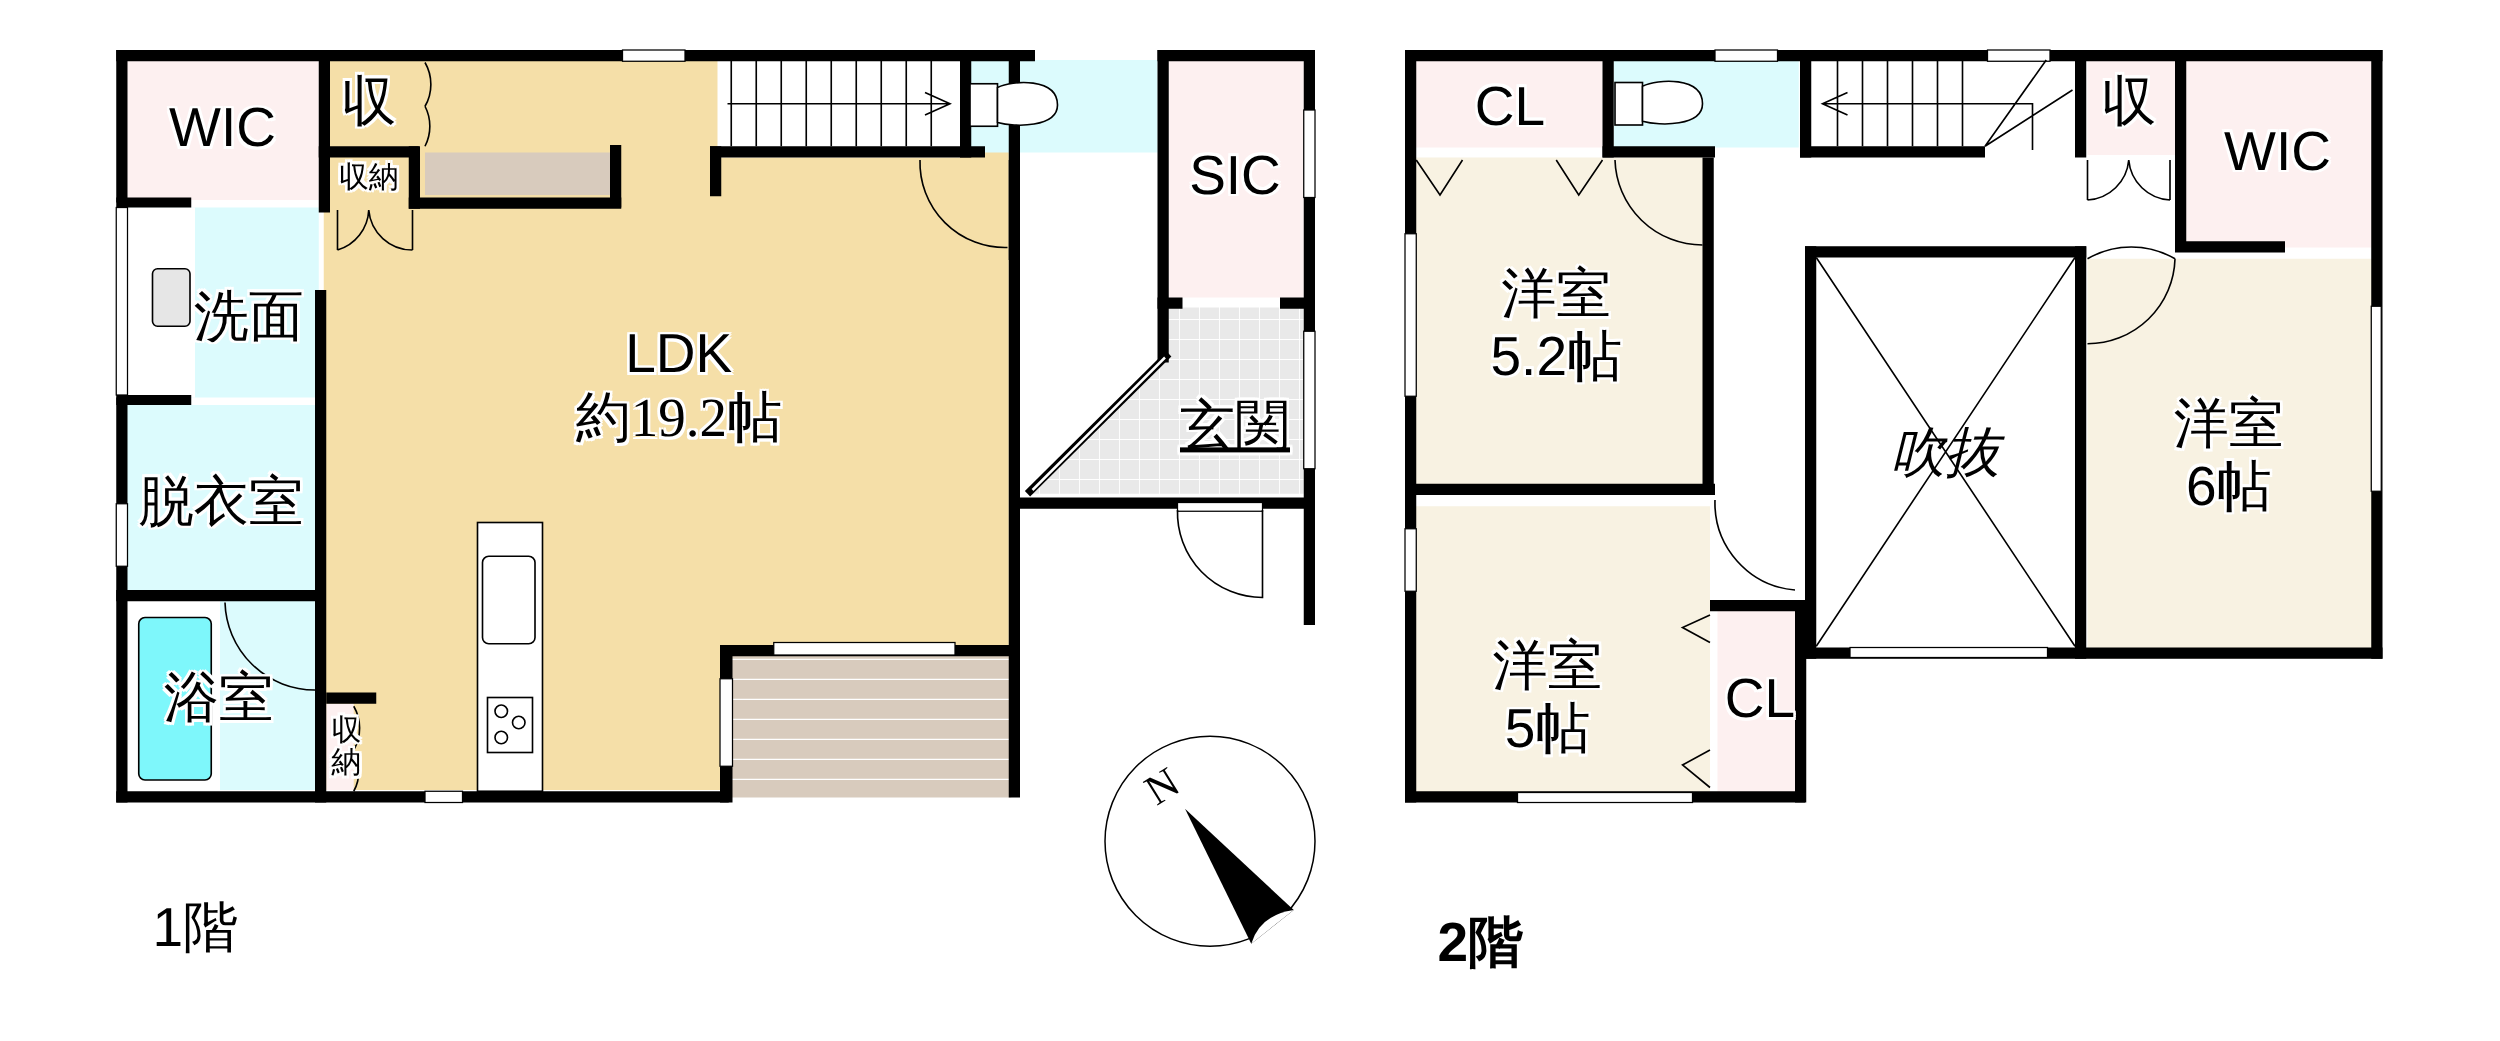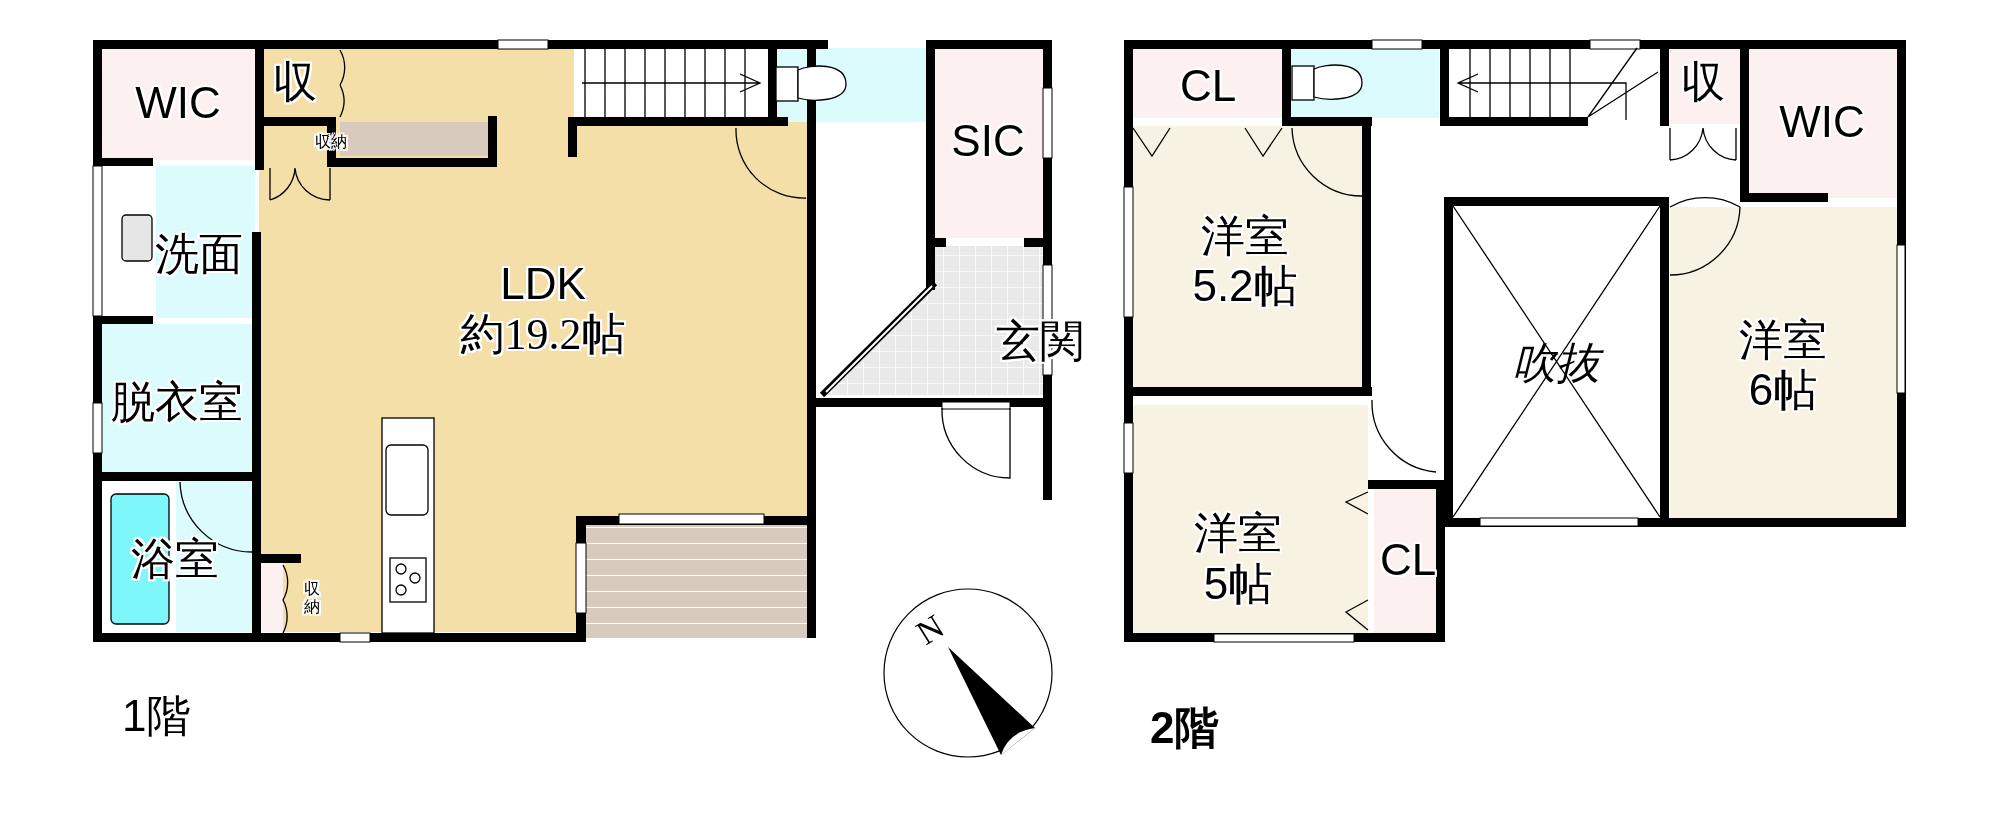--- a/index.html
+++ b/index.html
@@ -1,22 +1,22 @@
 <!DOCTYPE html>
 <html><head>
 <meta charset="utf-8">
 <style>
   html,body{margin:0;padding:0;background:#ffffff;}
   body{width:2000px;height:833px;position:relative;overflow:hidden;font-family:"Liberation Sans","DejaVu Sans",sans-serif;}
   #plan{position:absolute;left:0;top:0;width:2000px;height:833px;}
   .lbl{position:absolute;color:#000;font-family:"Liberation Sans","DejaVu Sans",sans-serif;white-space:nowrap;text-align:center;line-height:1.05;
        text-shadow:-2px -2px 0 #fff,2px -2px 0 #fff,-2px 2px 0 #fff,2px 2px 0 #fff,0 2px 0 #fff,0 -2px 0 #fff,2px 0 0 #fff,-2px 0 0 #fff;}
   .big{font-size:44px;}
-  .sm{font-size:16px;margin-left:36px;}
-  .floor-lbl{font-size:44px;text-shadow:none;}
+  .sm{font-size:24px;}
+  .floor-lbl{font-size:44px;text-shadow:none;margin-top:27px;}
   .room-lbl{transform:translate(-50%,-50%);}
 </style>
 </head>
 <body>
 
 <svg id="plan" viewBox="0 0 2000 833" xmlns="http://www.w3.org/2000/svg">
   <defs>
     <pattern id="tile" width="16" height="16" patternUnits="userSpaceOnUse">
       <rect width="16" height="16" fill="#e9e9e9"></rect>
       <path d="M16 0 V16 M0 16 H16" stroke="#ffffff" stroke-width="1.5"></path>
@@ -196,21 +196,21 @@
 <div class="lbl big room-lbl" style="left:178px;top:103px;">WIC</div>
 <div class="lbl big room-lbl" style="left:295px;top:82px;">収</div>
 <div class="lbl sm room-lbl" style="left:295px;top:142px;">収納</div>
 <div class="lbl big room-lbl" style="left:199px;top:254px;">洗面</div>
 <div class="lbl big room-lbl" style="left:177px;top:402px;">脱衣室</div>
 <div class="lbl big room-lbl" style="left:175px;top:559px;">浴室</div>
 <div class="lbl sm room-lbl" style="left:276px;top:598px;width:22px;white-space:normal;line-height:1.1;">収納</div>
 <div class="lbl big room-lbl" style="left:543px;top:284px;">LDK</div>
 <div class="lbl big room-lbl" style="left:543px;top:335px;font-family:Liberation Serif, serif;">約19.2帖</div>
 <div class="lbl big room-lbl" style="left:988px;top:141px;">SIC</div>
-<div class="lbl big room-lbl" style="left:1040px;top:341px;">玄関</div>
+<div class="lbl big room-lbl" style="left:988px;top:341px;text-decoration:underline;">玄関</div>
 <div class="lbl floor-lbl" style="left:122px;top:693px;">1階</div>
 
 <div class="lbl big room-lbl" style="left:1208px;top:86px;">CL</div>
 <div class="lbl big room-lbl" style="left:1245px;top:236px;">洋室</div>
 <div class="lbl big room-lbl" style="left:1245px;top:286px;">5.2帖</div>
 <div class="lbl big room-lbl" style="left:1238px;top:533px;">洋室</div>
 <div class="lbl big room-lbl" style="left:1238px;top:584px;">5帖</div>
 <div class="lbl big room-lbl" style="left:1408px;top:560px;">CL</div>
 <div class="lbl big room-lbl" style="left:1556px;top:363px;text-shadow:none;font-style:italic;">吹抜</div>
 <div class="lbl big room-lbl" style="left:1703px;top:82px;">収</div>

